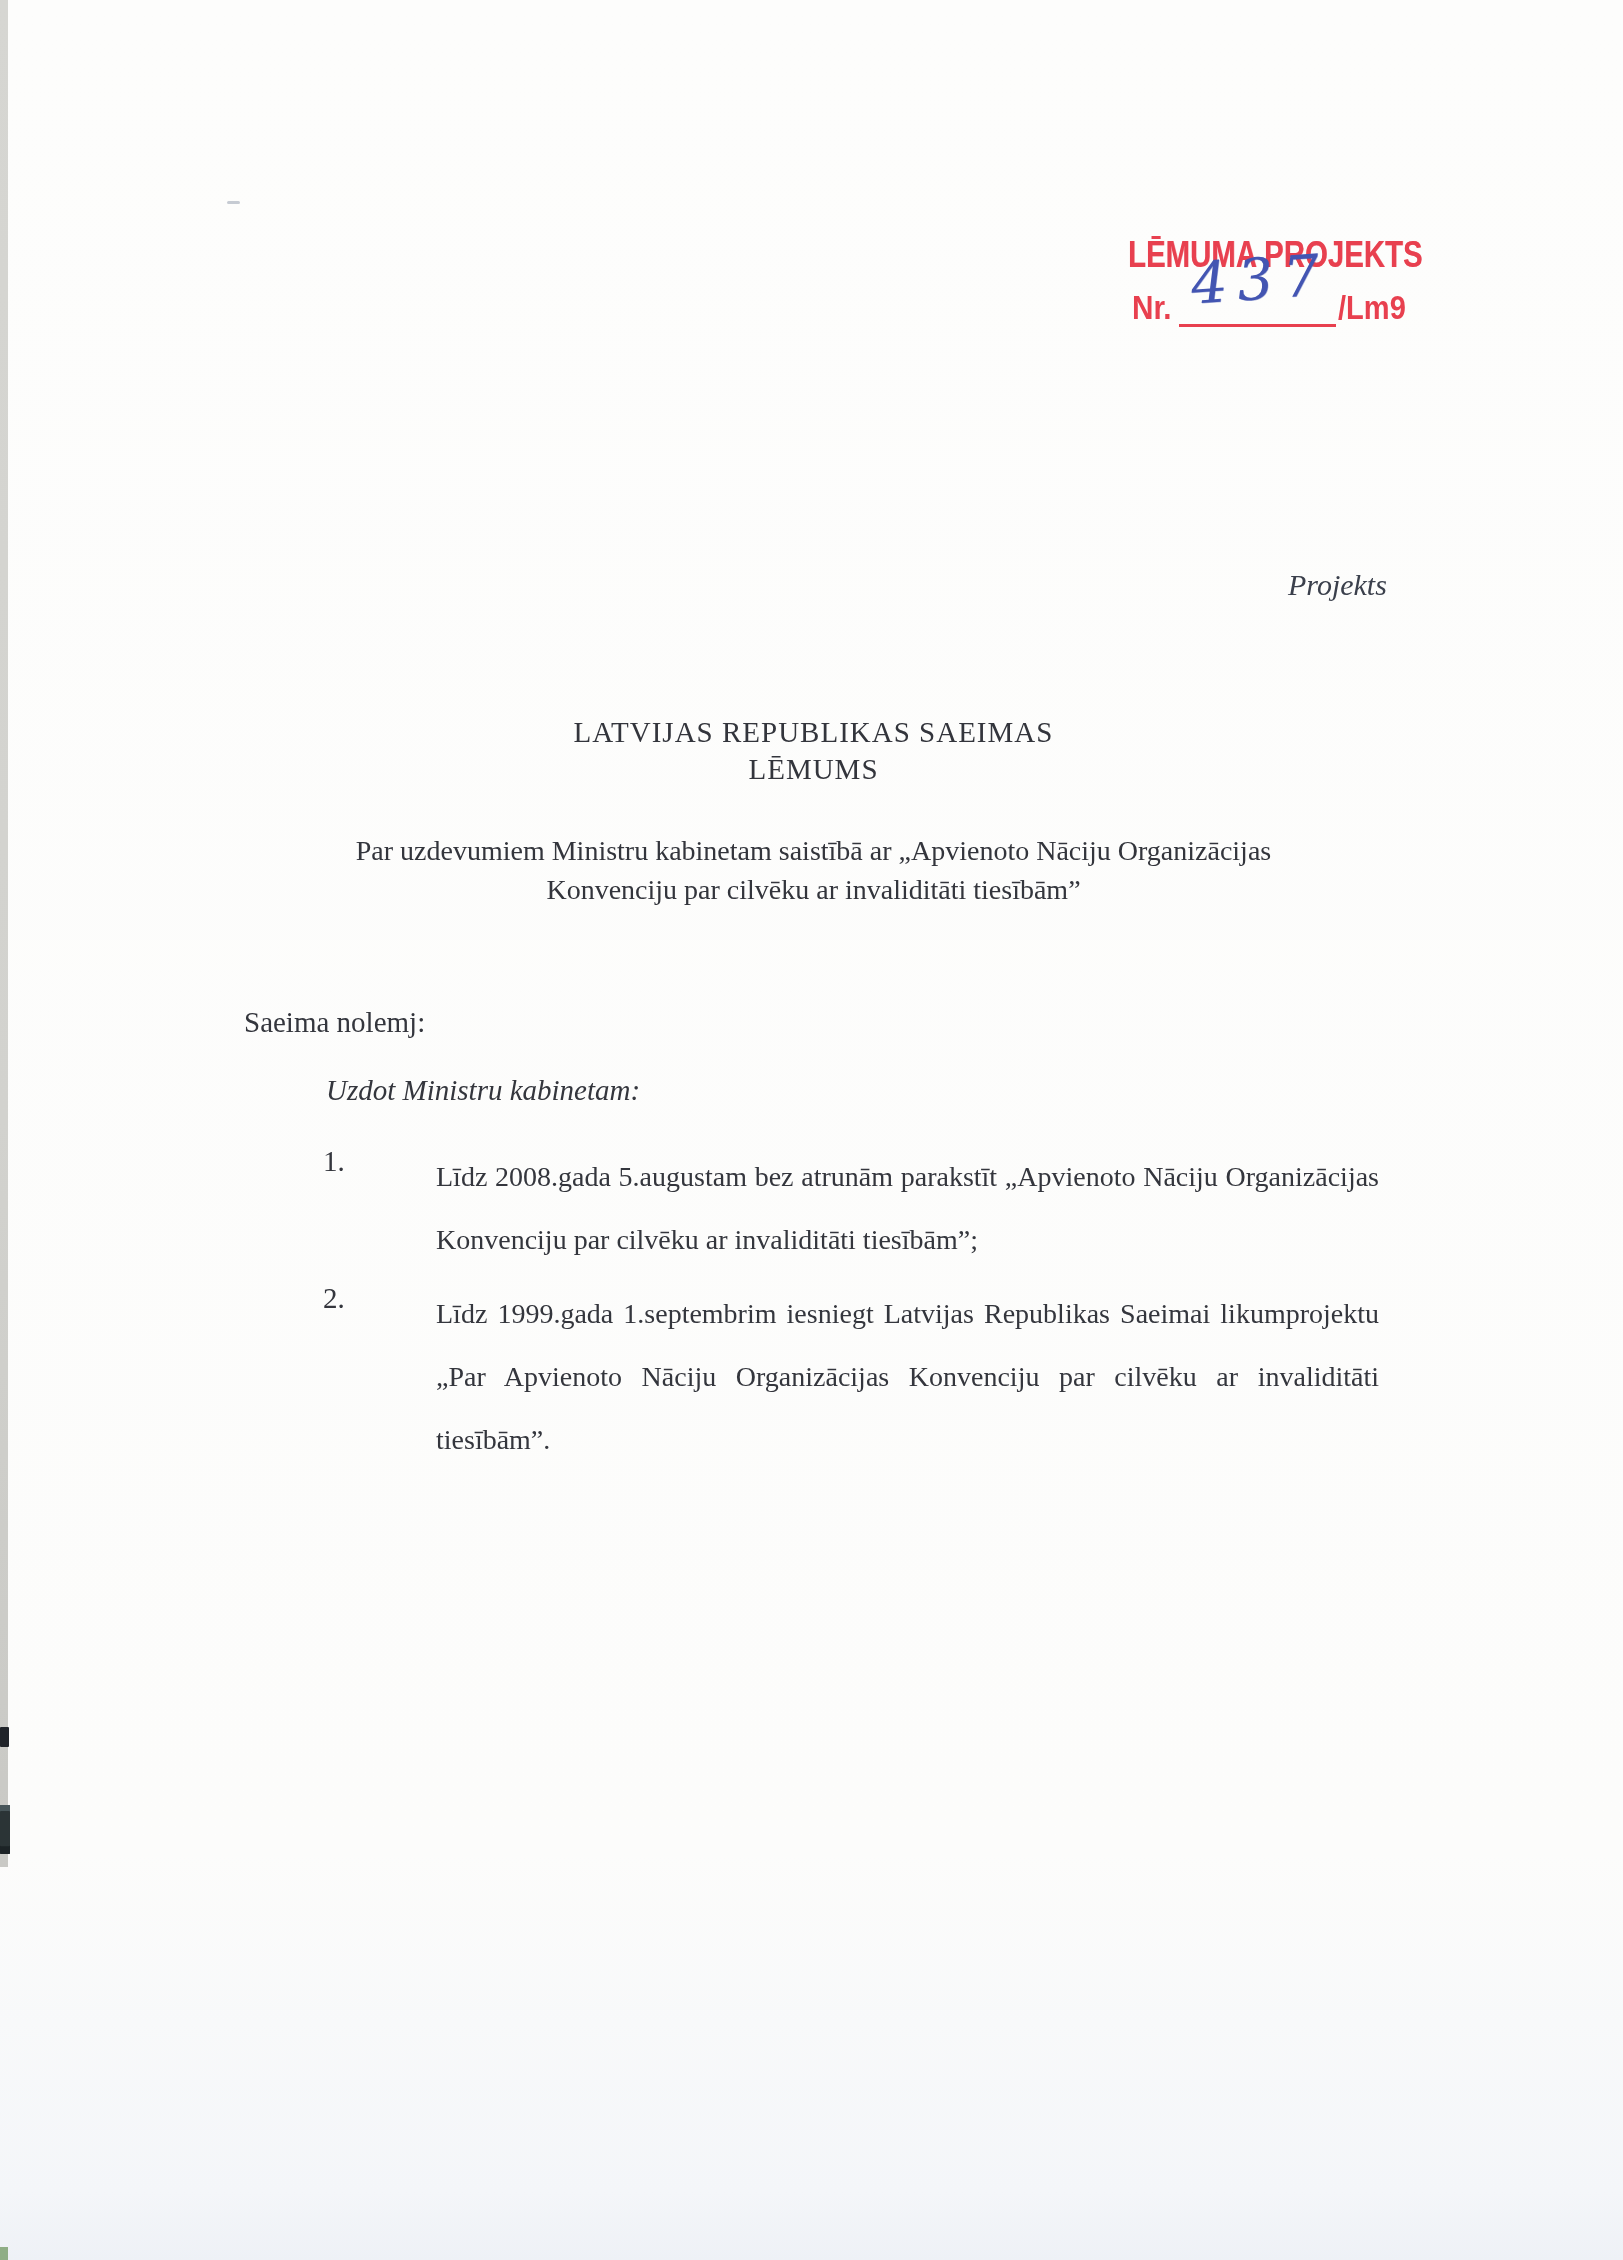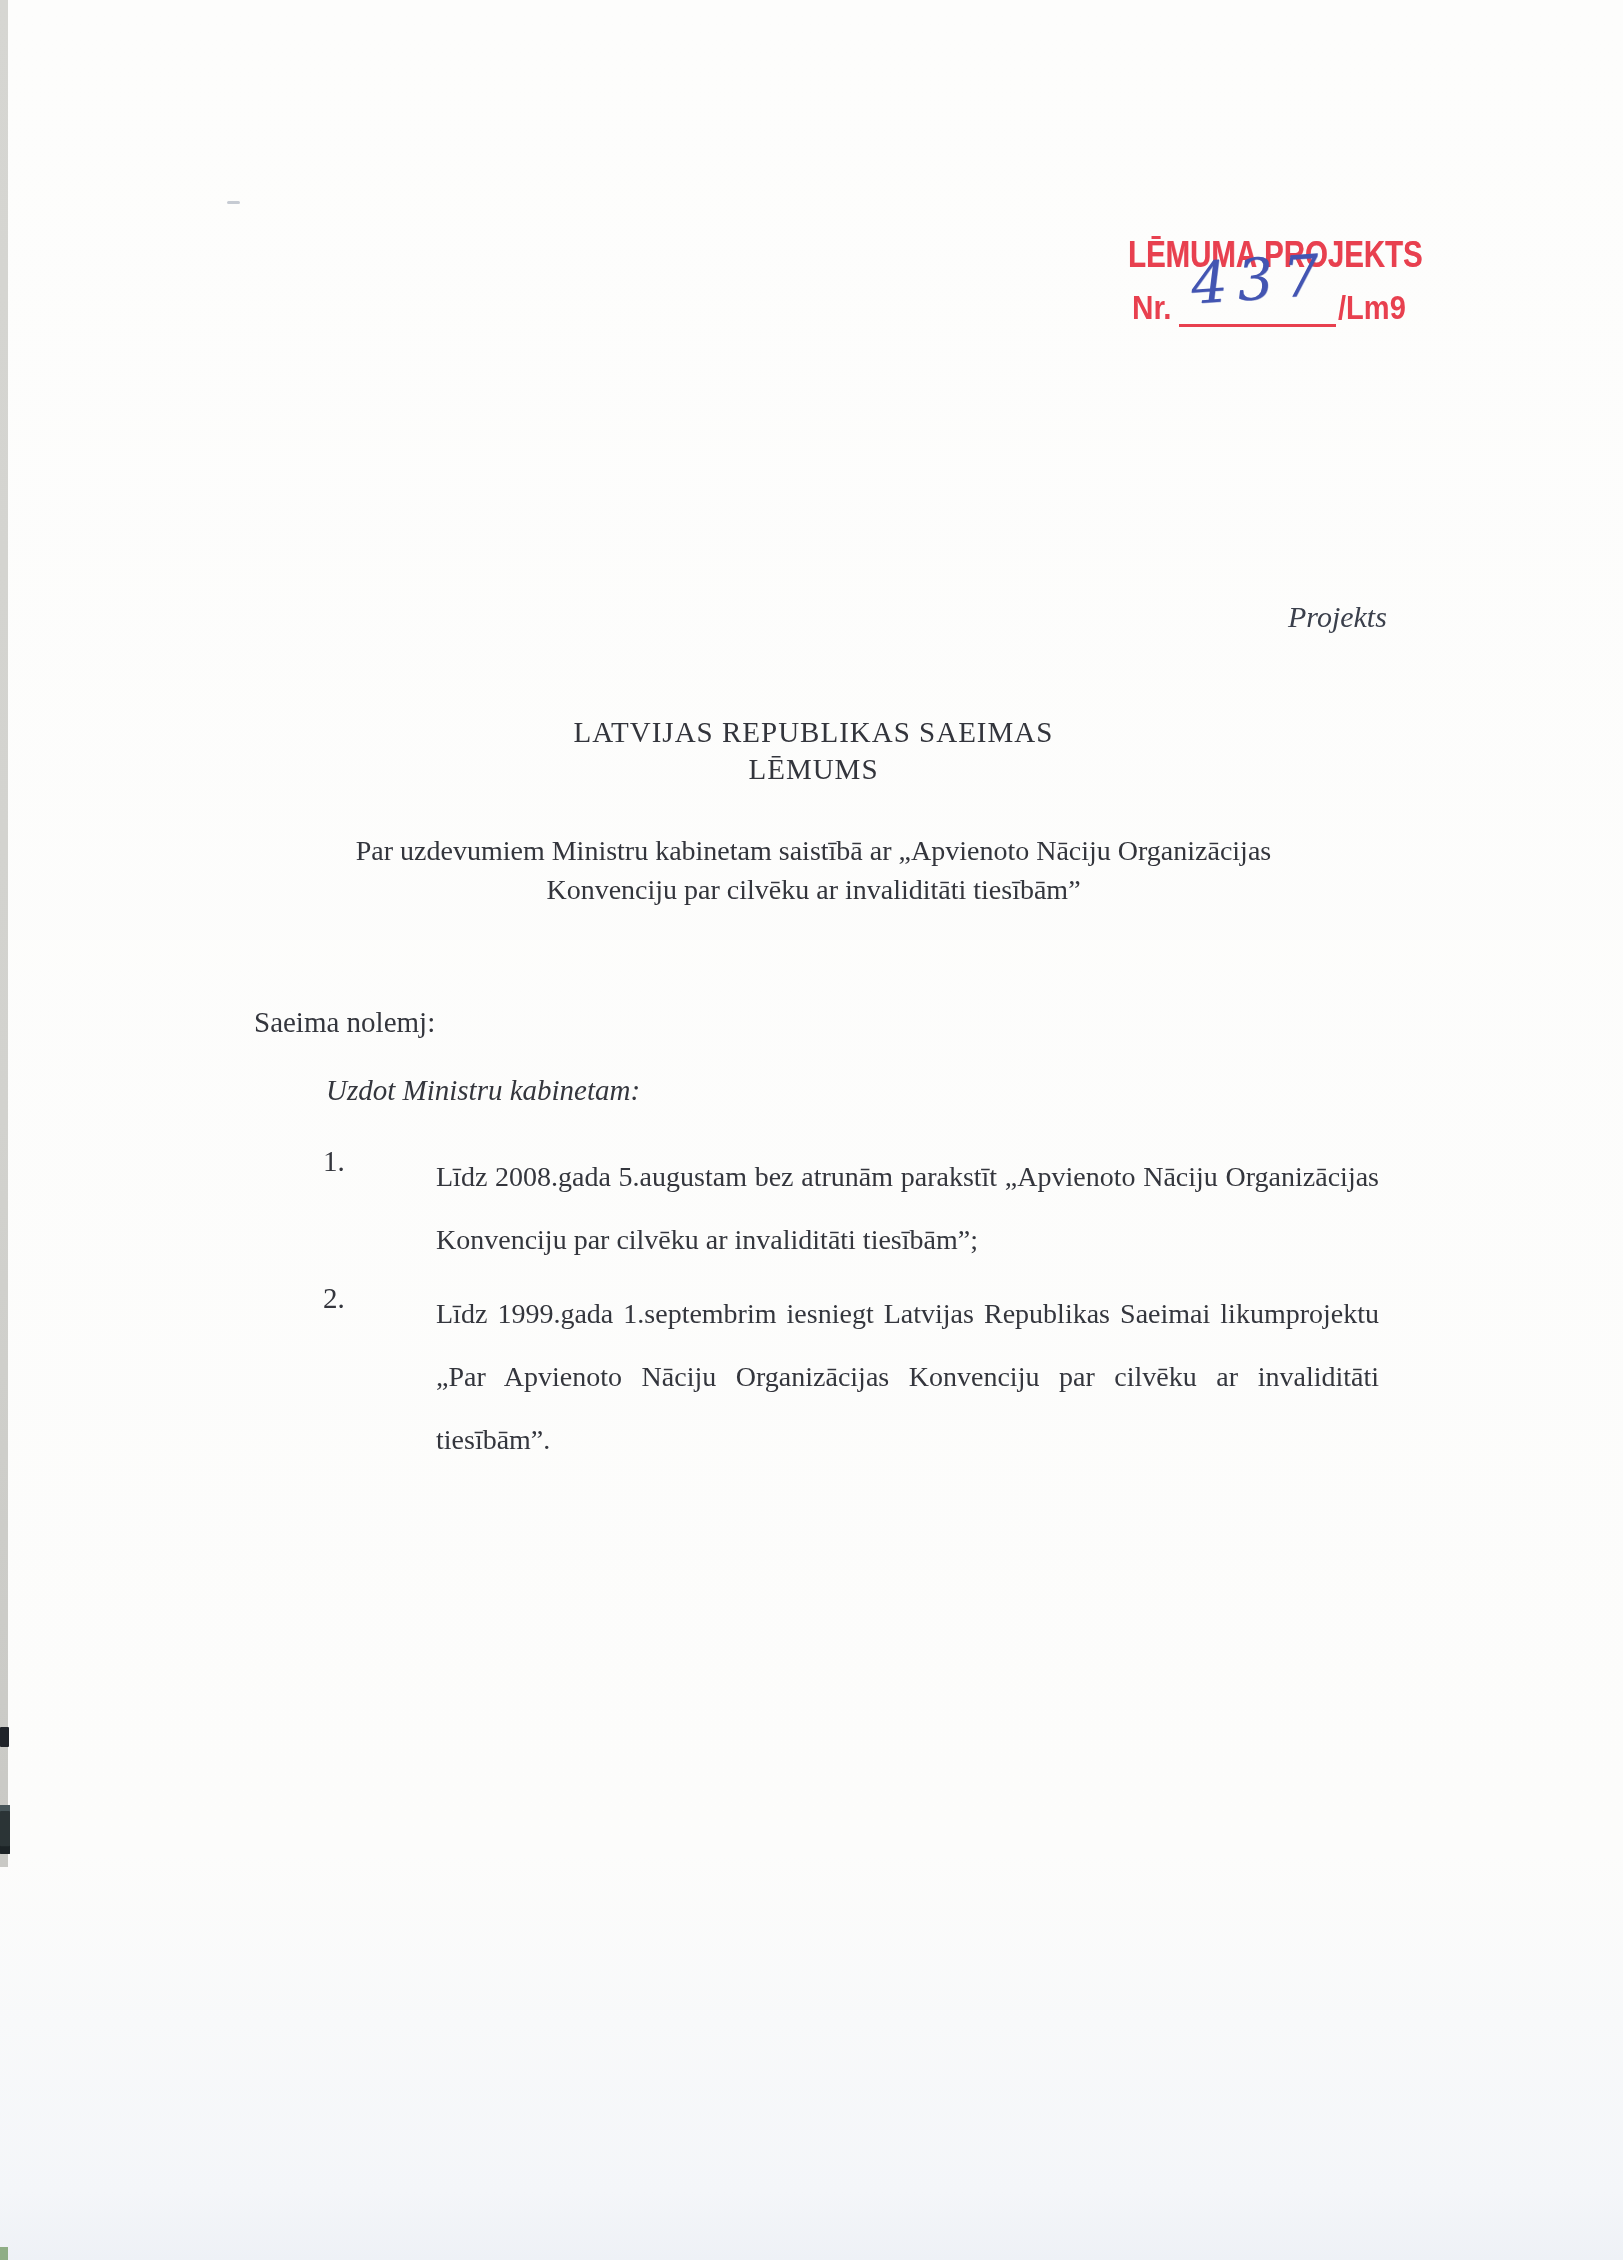--- a/index.html
+++ b/index.html
@@ -108,21 +108,21 @@
     font-weight: 400;
     letter-spacing: 9.8px;
     color: #4355b2;
     transform: rotate(-4deg);
     text-shadow: 0.5px 0.5px 0 rgba(67,85,178,0.4);
   }
 
   
   .projekts {
     position: absolute;
-    left: 1288px; top: 600px;
+    left: 1288px; top: 568px;
     font-style: italic;
     font-size: 30px;
     color: #3b404c;
   }
 
   
   .doc-title {
     position: absolute;
     left: 0; top: 714px;
     width: 1627px;
@@ -138,21 +138,21 @@
     width: 1627px;
     text-align: center;
     font-size: 28px;
     line-height: 39px;
     color: #33353c;
   }
 
   
   .intro {
     position: absolute;
-    left: 254px; top: 1006px;
+    left: 244px; top: 1006px;
     font-size: 29px;
   }
   .directive {
     position: absolute;
     left: 326px; top: 1074px;
     font-size: 29px;
     font-style: italic;
   }
   .list-item { position: absolute; }
   .item-1 { top: 1145px; }

